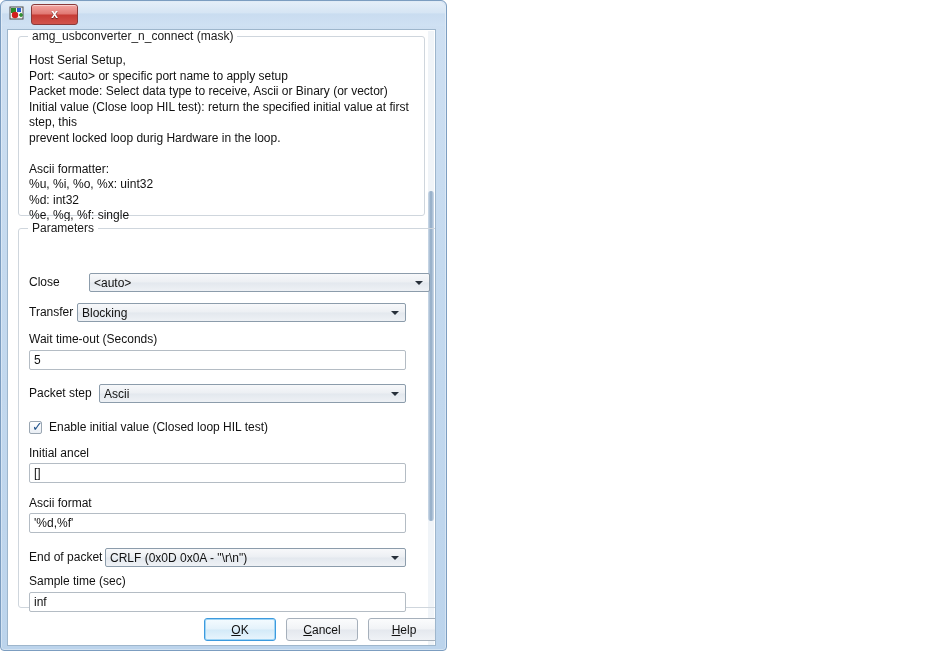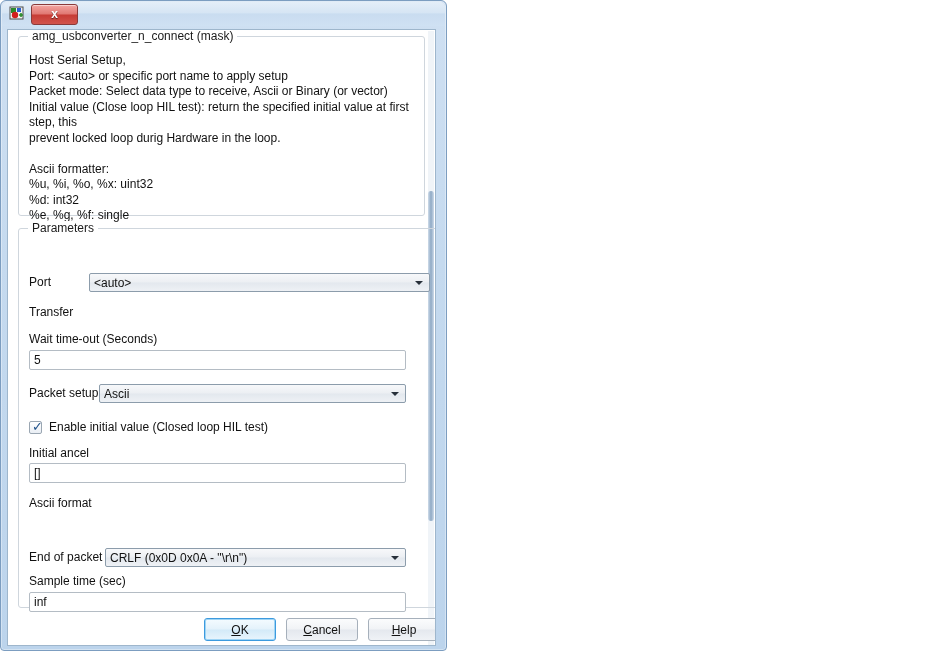--- a/index.html
+++ b/index.html
@@ -325,57 +325,64 @@
 %u, %i, %o, %x: uint32
 %d: int32
 %e, %g, %f: single
 %c: int8</div>
       </div>
 
       <div id="params-group" class="groupbox">
         <span class="gb-title">Parameters</span>
 
         <div class="row" style="left:10px; top:46px;">
-          <span class="field-label">Port</span>
+          <span class="field-label">Close</span>
         </div>
         <div class="combo" style="left:46px; top:44px; width:341px;margin-left:24px;">
           <span>&lt;auto&gt;</span>
           <span class="arrow"></span>
         </div>
 
         <div class="row" style="left:10px; top:76px;">
           <span class="field-label">Transfer</span>
         </div>
+        <div class="combo" style="left:58px; top:74px; width:329px;">
+          <span>Blocking</span>
+          <span class="arrow"></span>
+        </div>
 
         <span class="stacked-label" style="left:10px; top:103px;">Wait time-out (Seconds)</span>
         <div class="textbox" style="left:10px; top:121px; width:377px;">
           <span>5</span>
         </div>
 
         <div class="row" style="left:10px; top:157px;">
-          <span class="field-label">Packet setup</span>
+          <span class="field-label">Packet step</span>
         </div>
         <div class="combo" style="left:80px; top:155px; width:307px;">
           <span>Ascii</span>
           <span class="arrow"></span>
         </div>
 
         <div id="checkbox-row">
           <span class="checkbox-box">
             <span class="tick">✓</span>
           </span>
           <span class="field-label">Enable initial value (Closed loop HIL test)</span>
         </div>
 
         <span class="stacked-label" style="left:10px; top:217px;">Initial ancel</span>
         <div class="textbox" style="left:10px; top:234px; width:377px;">
           <span>[]</span>
         </div>
 
         <span class="stacked-label" style="left:10px; top:267px;">Ascii format</span>
+        <div class="textbox" style="left:10px; top:284px; width:377px;">
+          <span>'%d,%f'</span>
+        </div>
 
         <div class="row" style="left:10px; top:321px;">
           <span class="field-label">End of packet</span>
         </div>
         <div class="combo" style="left:86px; top:319px; width:301px;">
           <span>CRLF (0x0D 0x0A - "\r\n")</span>
           <span class="arrow"></span>
         </div>
 
         <span class="stacked-label" style="left:10px; top:345px;">Sample time (sec)</span>

